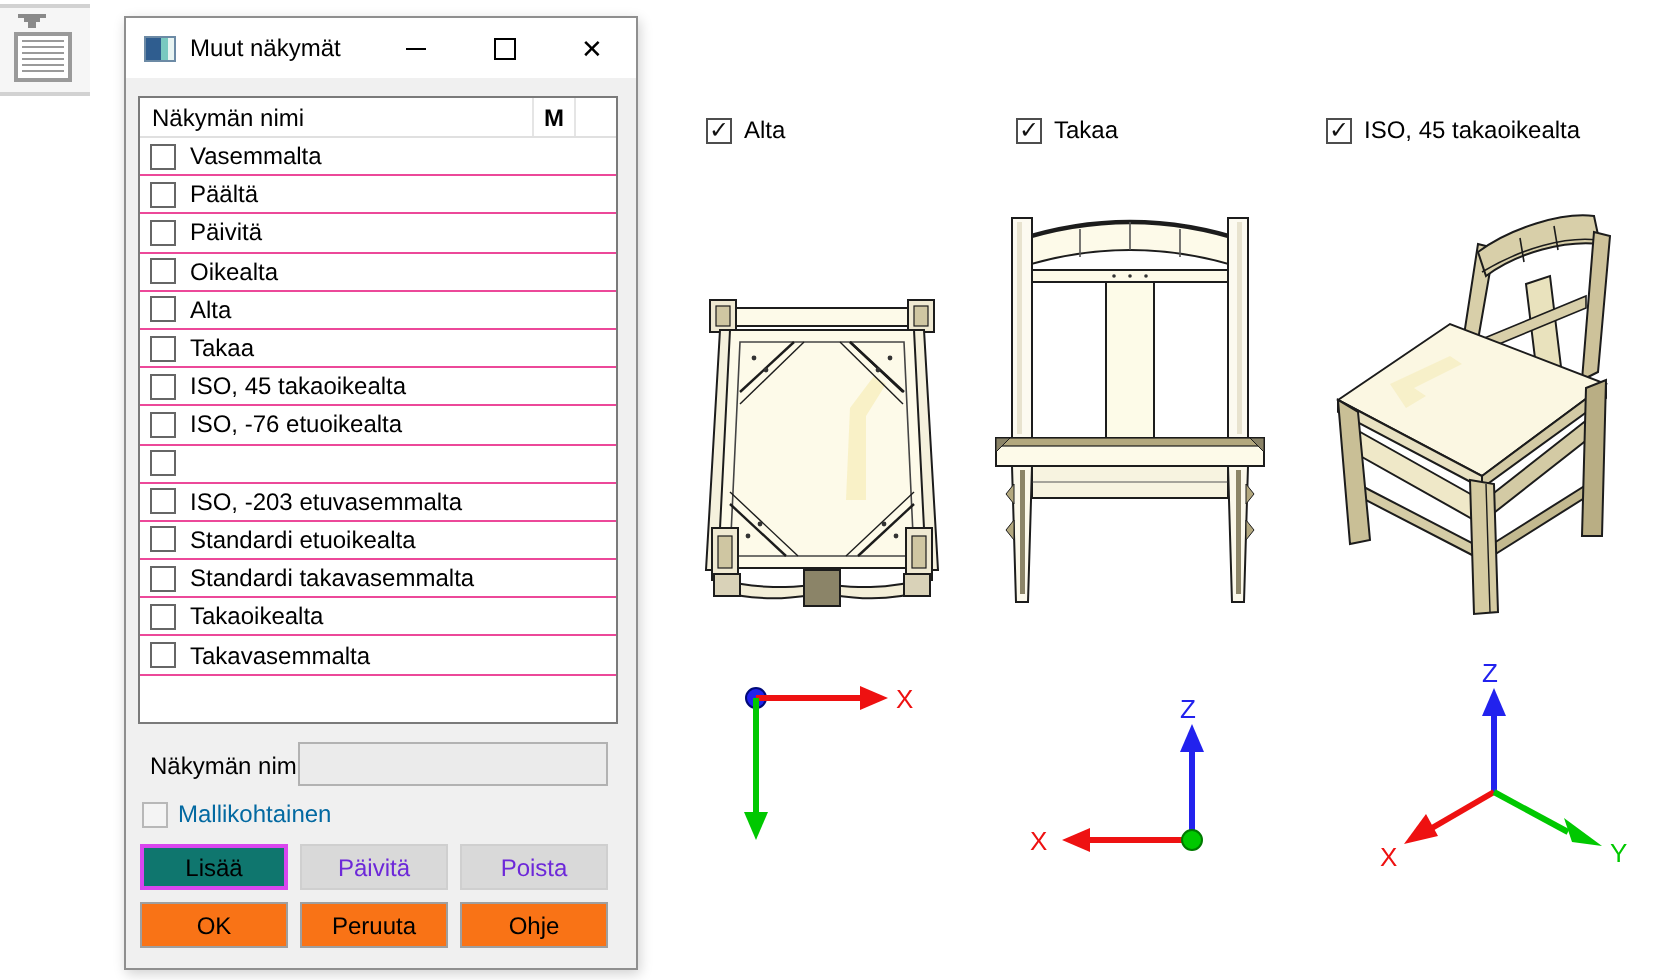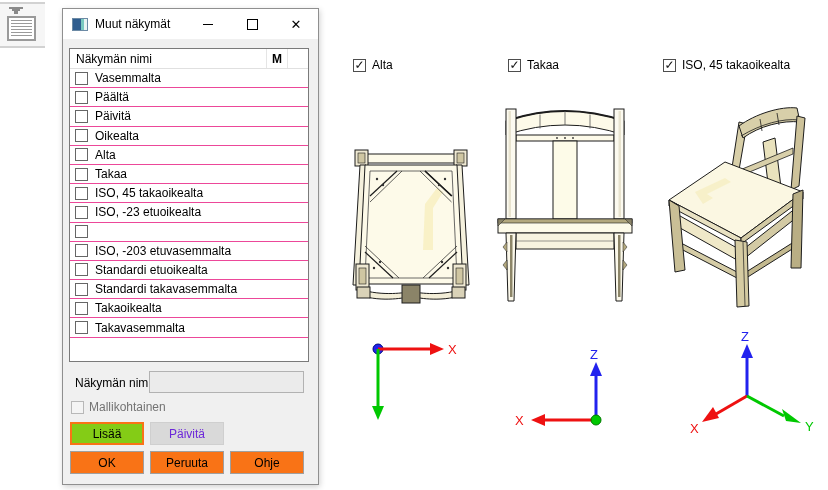--- a/index.html
+++ b/index.html
@@ -53,26 +53,26 @@
   .cb{width:13px;height:13px;background:#fff;border:1px solid #666;box-sizing:border-box;
     display:inline-flex;align-items:center;justify-content:center;flex:0 0 auto;}
   .cb.checked::after{content:"✓";font-size:12px;line-height:10px;color:#111;}
   .cb.disabled{border-color:#b8b8b8;background:#f4f4f4;}
 
   
   .fld-label{position:absolute;left:12px;top:367px;font-size:12px;}
   .fld-input{position:absolute;left:86px;top:362px;width:155px;height:22px;box-sizing:border-box;
     background:#ebebeb;border:1px solid #b2b2b2;font-family:"Liberation Sans",sans-serif;font-size:12px;padding:2px 4px;color:#333;}
   .malli{position:absolute;left:8px;top:391px;display:flex;align-items:center;}
-  .malli .txt{margin-left:5px;color:#737373;}
+  .malli .txt{margin-left:5px;color:#0369a1;}
 
   .btn{position:absolute;height:23px;width:74px;box-sizing:border-box;
     background:#f97316;border:1px solid #9f9f9f;
     display:flex;align-items:center;justify-content:center;font-size:12px;}
-  .btn.default{border:2px solid #f97316;background:#84cc16;}
+  .btn.default{border:2px solid #d946ef;background:#0f766e;}
   .btn.disabled{background:#d9d9d9;border-color:#cfcfcf;color:#6d28d9;}
   .r1{top:413px;} .r2{top:442px;}
   .c1{left:7px;} .c2{left:87px;} .c3{left:167px;}
 
   
   .vp-check{position:absolute;display:flex;align-items:center;}
   .vp-check .cb{border-color:#4d4d4d;}
   .vp-check .txt{margin-left:6px;font-size:12px;}
 
   .abs{position:absolute;}
@@ -143,21 +143,21 @@
     <div class="lrow">
         <span class="cb"></span>
         <span class="lbl">Takaa</span>
       </div>
     <div class="lrow">
         <span class="cb"></span>
         <span class="lbl">ISO, 45 takaoikealta</span>
       </div>
     <div class="lrow">
         <span class="cb"></span>
-        <span class="lbl">ISO, -23 etuoikealta</span>
+        <span class="lbl">ISO, -76 etuoikealta</span>
       </div>
     <div class="lrow">
         <span class="cb"></span>
       </div>
     <div class="lrow">
         <span class="cb"></span>
         <span class="lbl">ISO, -203 etuvasemmalta</span>
       </div>
     <div class="lrow">
         <span class="cb"></span>
@@ -180,20 +180,21 @@
   <div class="fld-label">Näkymän nimi</div>
   <input class="fld-input" disabled="" placeholder="" style="">
 
   <div class="malli">
     <span class="cb disabled"></span>
     <span class="txt">Mallikohtainen</span>
   </div>
 
   <div class="btn default r1 c1">Lisää</div>
   <div class="btn disabled r1 c2">Päivitä</div>
+  <div class="btn disabled r1 c3">Poista</div>
   <div class="btn r2 c1">OK</div>
   <div class="btn r2 c2">Peruuta</div>
   <div class="btn r2 c3">Ohje</div>
 </div>
 
 <div class="vp-check" style="left:353px;top:58px;">
   <span class="cb checked"></span>
   <span class="txt">Alta</span>
 </div>
 <div class="vp-check" style="left:508px;top:58px;">

